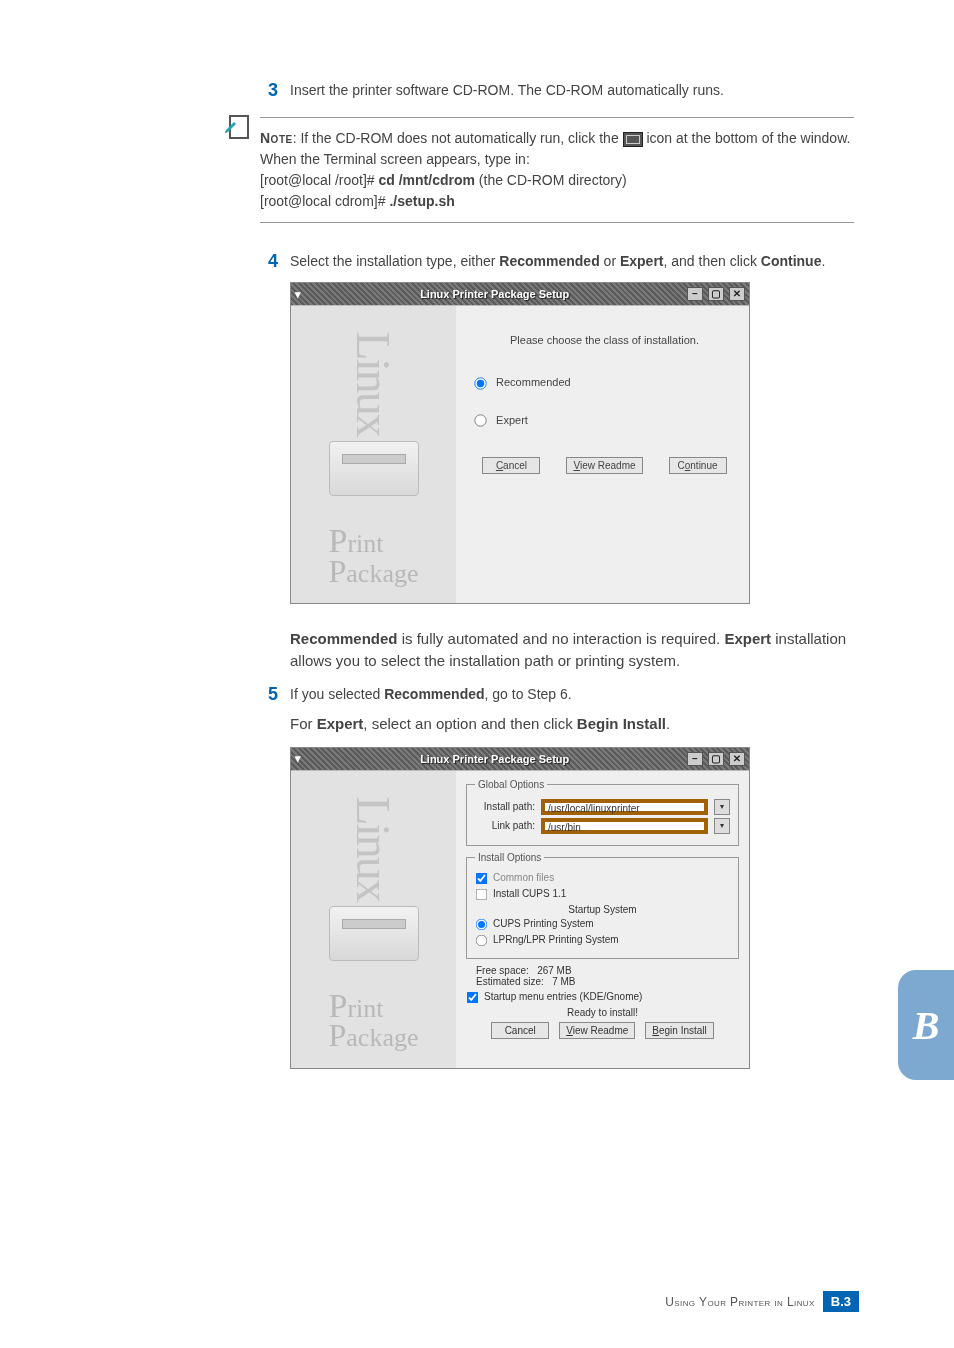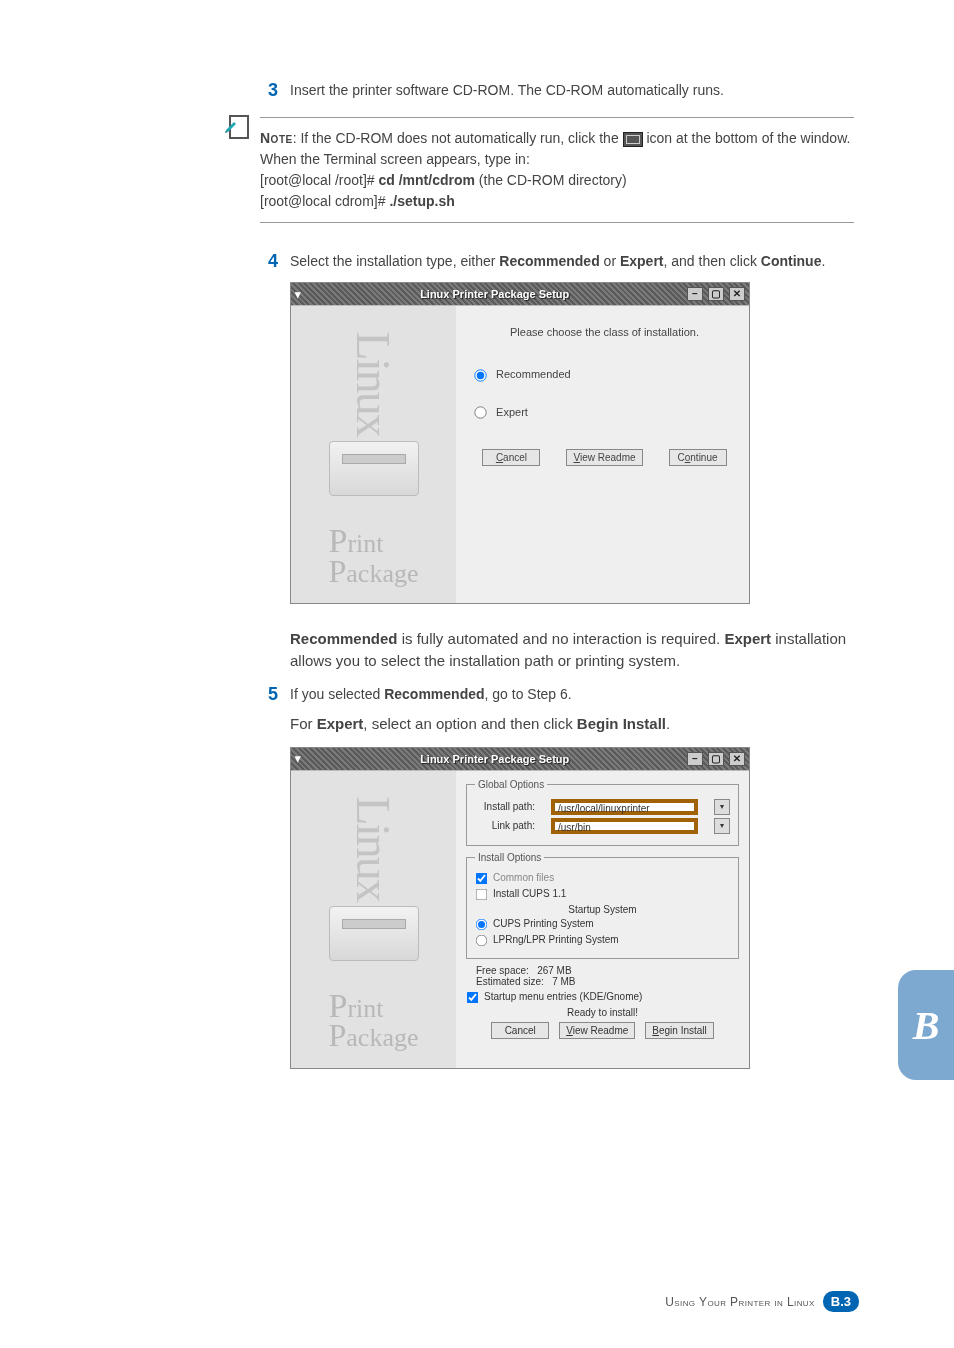--- a/index.html
+++ b/index.html
@@ -151,20 +151,21 @@
     color: #b8b8b8;
     line-height: 0.9;
     margin-top: auto;
     margin-bottom: 8px;
   }
   .ss-right {
     flex: 1;
     padding: 14px 14px 14px 18px;
     font-size: 11px;
     color: #444;
+    margin-top: 8px;
   }
   .ss-right .prompt { text-align: center; margin: 6px 0 30px; }
   .radio-row { margin: 24px 0; }
   .radio-row input { vertical-align: middle; margin-right: 6px; transform: scale(0.95); }
   .btn-row { margin-top: 30px; display: flex; gap: 26px; justify-content: center; }
   .ss-btn {
     background: #e6e6e6;
     border: 1px solid #888;
     font-size: 10px;
     padding: 2px 6px;
@@ -179,21 +180,21 @@
     padding: 8px 10px;
     font-size: 10px;
     color: #333;
   }
   fieldset.gs {
     border: 1px solid #999;
     margin-bottom: 6px;
     padding: 6px 8px 8px;
   }
   fieldset.gs legend { font-size: 10px; padding: 0 3px; color: #555; }
-  .field-row { display:flex; align-items:center; margin:3px 0; gap:16px; }
+  .field-row { display:flex; align-items:center; margin:3px 0; gap:6px; }
   .field-row label { width:60px; text-align:right; }
   .field-row .txtin {
     flex:1; border:4px solid #a16207; background:#fff; height:16px; font-size:10px; padding:0 3px;
   }
   .dd-arrow {
     width:16px; height:16px; border:1px solid #888; background:#ddd;
     display:flex; align-items:center; justify-content:center; font-size:8px;
   }
   .chk-row { margin: 3px 0; }
   .chk-row input { vertical-align: middle; margin-right: 5px; transform: scale(0.9);}
@@ -212,21 +213,20 @@
     font-size: 12px;
     color: #555;
   }
   .footer .caps { font-variant: small-caps; letter-spacing: 0.4px; }
   .footer .page-badge {
     background: #0066b3;
     color: #fff;
     padding: 3px 8px;
     font-weight: bold;
     font-size: 13px;
-    border-radius: 10px;
   }
   .side-tab {
     position: absolute;
     right: 0;
     top: 970px;
     width: 56px;
     height: 110px;
     background: #7da9d1;
     border-radius: 18px 0 0 18px;
     display:flex;

